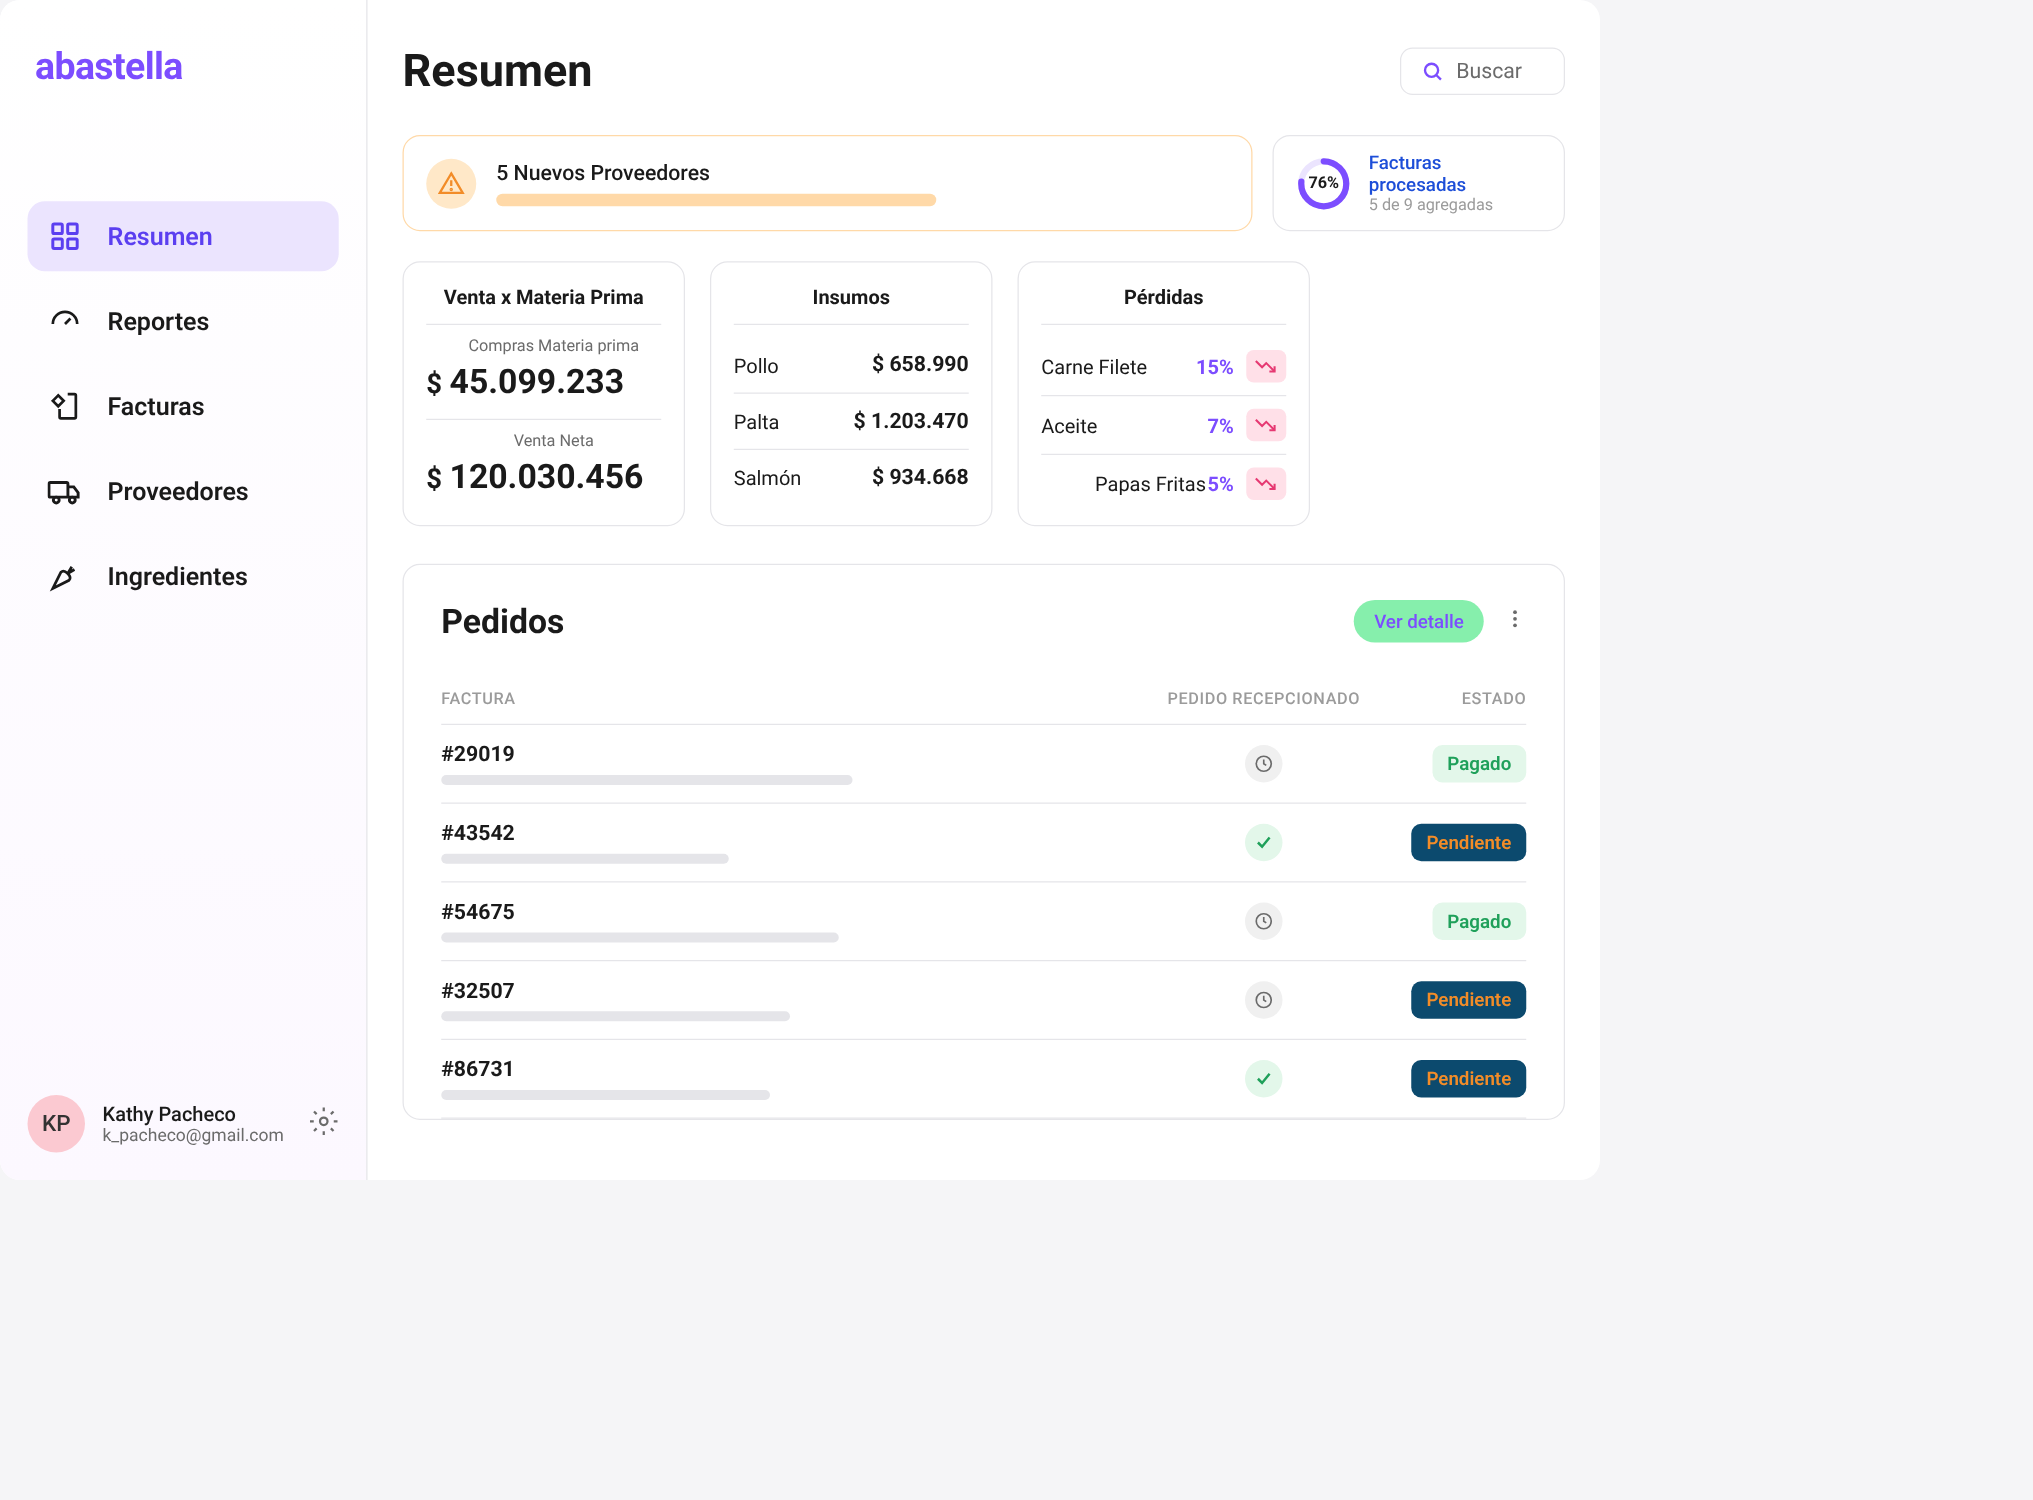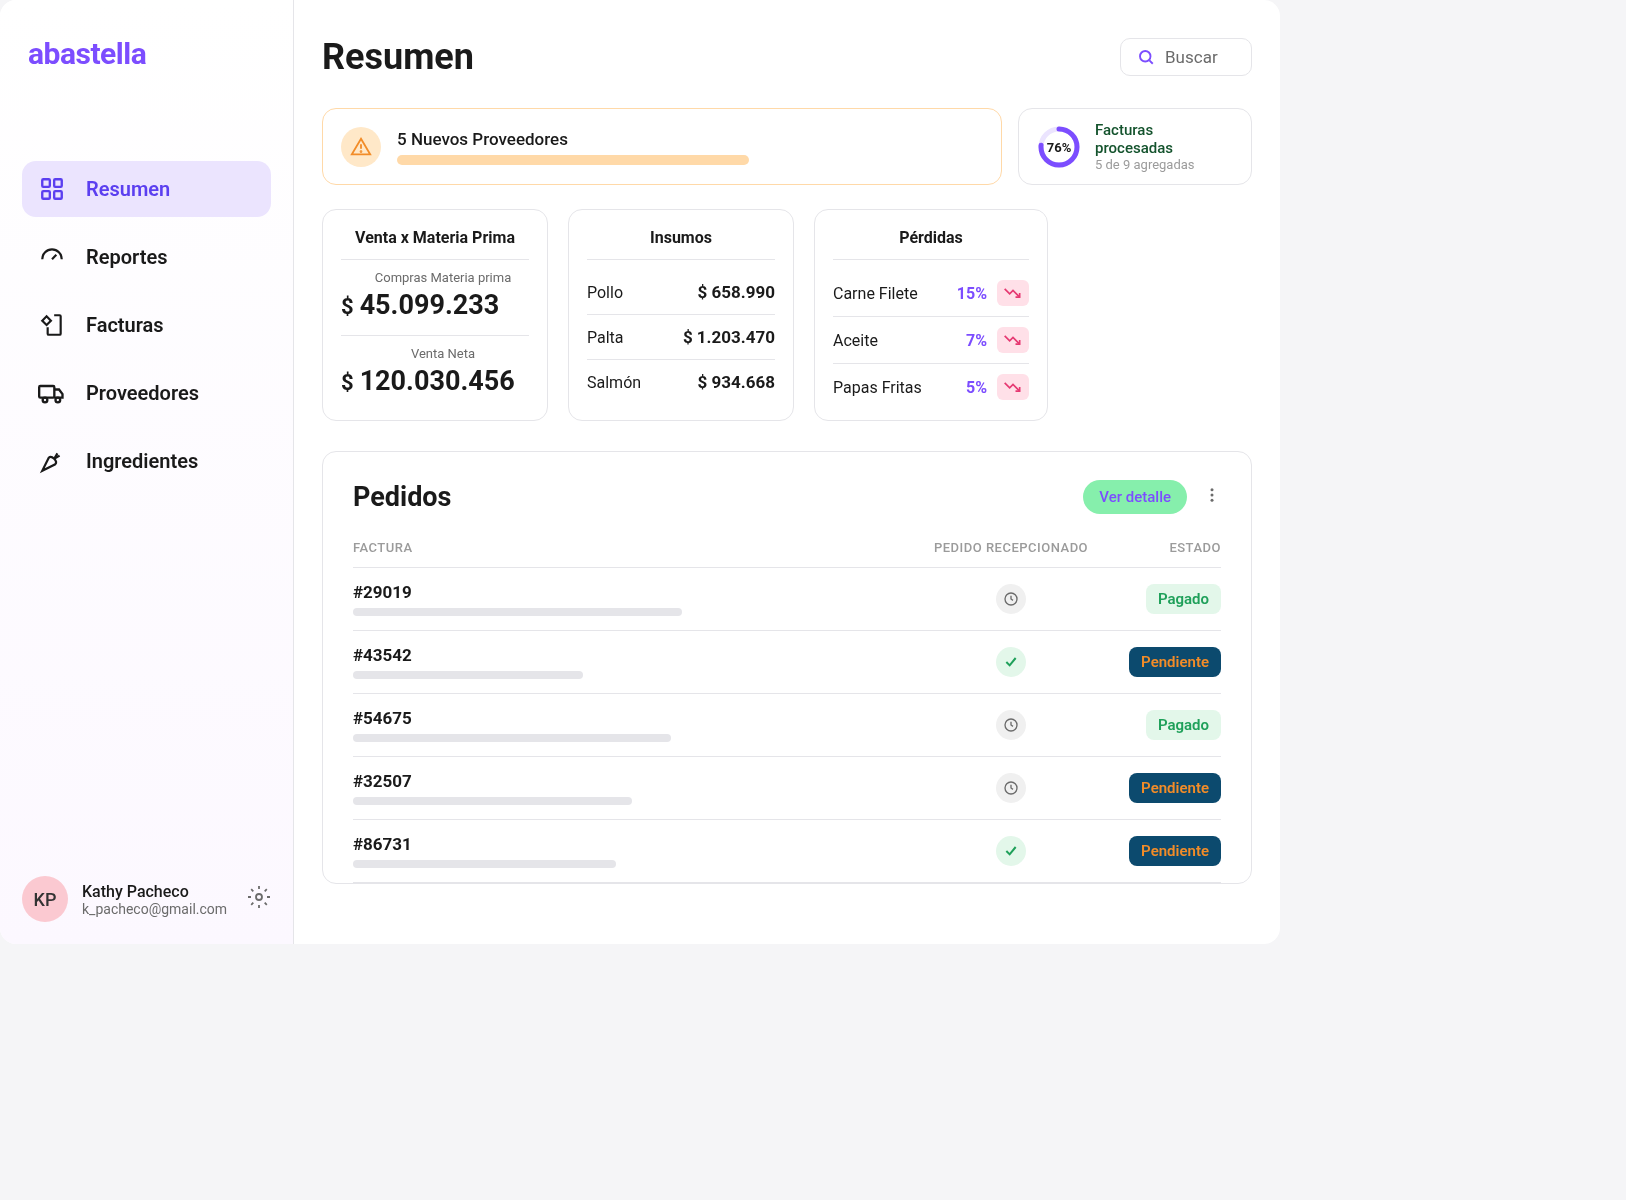--- a/index.html
+++ b/index.html
@@ -201,21 +201,21 @@
       font-weight: 700;
       color: #1a1a1a;
     }
     .stats-content {
       display: flex;
       flex-direction: column;
     }
     .stats-title {
       font-size: 15px;
       font-weight: 500;
-      color: #14532d;
+      color: #1d4ed8;
     }
     .stats-sub {
       font-size: 13px;
       color: #9b9b9b;
     }
     .kpi-row {
       display: flex;
       gap: 20px;
       margin-bottom: 30px;
     }
@@ -290,20 +290,21 @@
     .loss-row {
       display: flex;
       justify-content: space-between;
       align-items: center;
       padding: 10px 0;
       border-bottom: 1px solid #e5e5e9;
     }
     .loss-row:last-child {
       border-bottom: none;
       padding-bottom: 0;
+      margin-left: 43px;
     }
     .loss-name {
       font-size: 16px;
       color: #1a1a1a;
     }
     .loss-right {
       display: flex;
       align-items: center;
       gap: 10px;
     }
@@ -323,21 +324,21 @@
     }
     .orders-section {
       border: 1px solid #e5e5e9;
       border-radius: 14px;
       padding: 28px 30px 0 30px;
     }
     .orders-header {
       display: flex;
       justify-content: space-between;
       align-items: center;
-      margin-bottom: 26px;
+      margin-bottom: 38px;
     }
     .orders-title {
       font-size: 27px;
       font-weight: 700;
       color: #1a1a1a;
     }
     .orders-actions {
       display: flex;
       align-items: center;
       gap: 16px;

